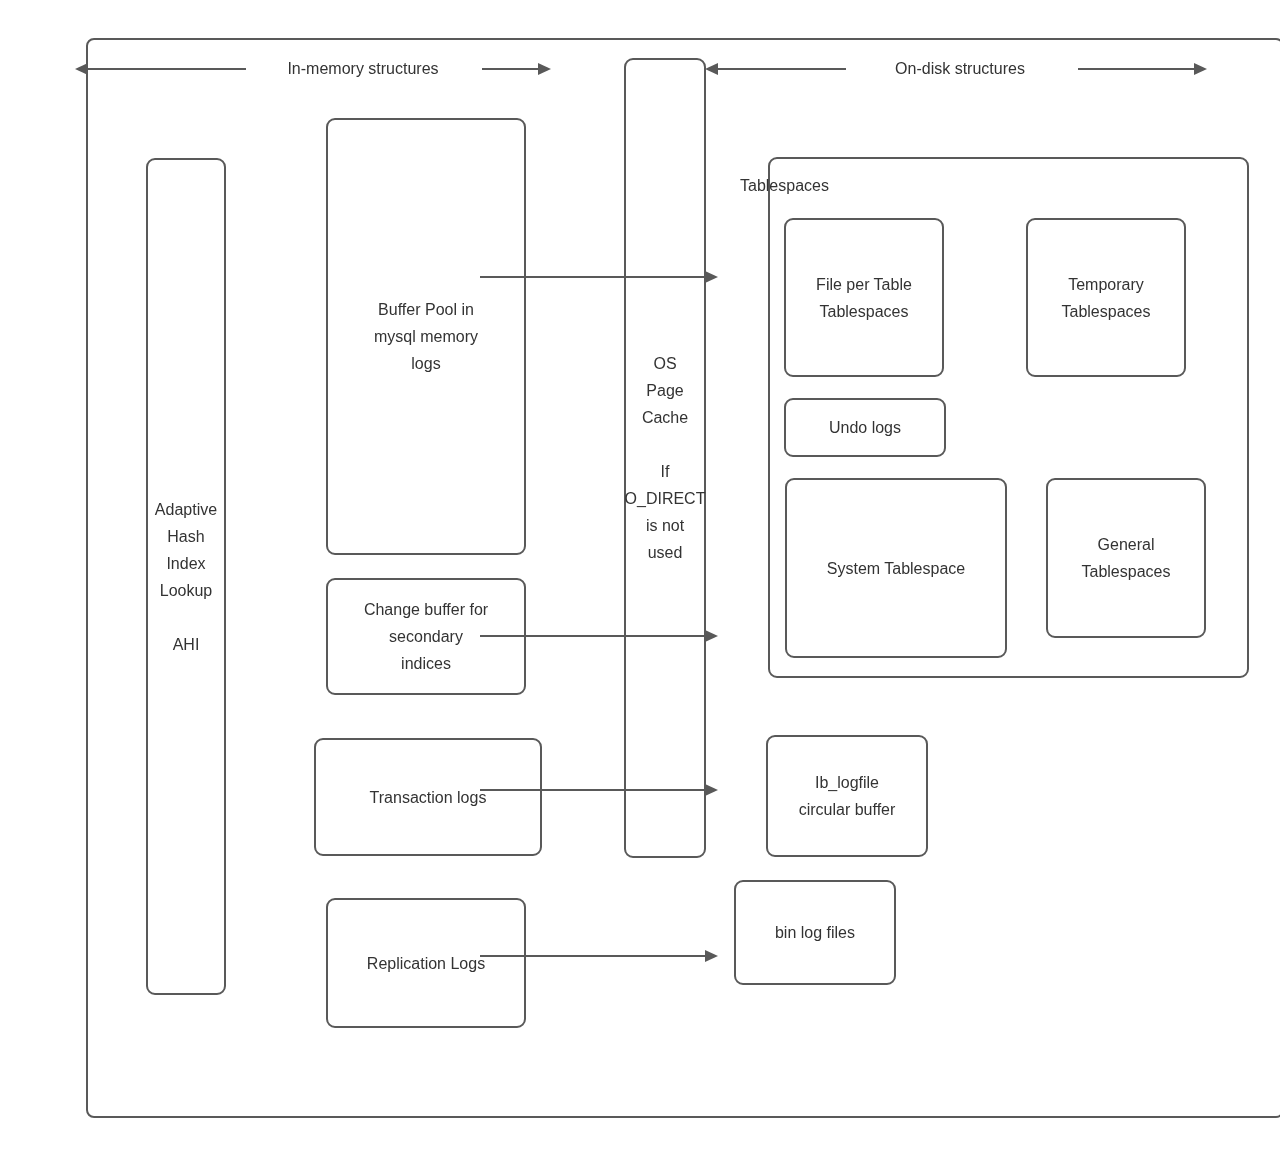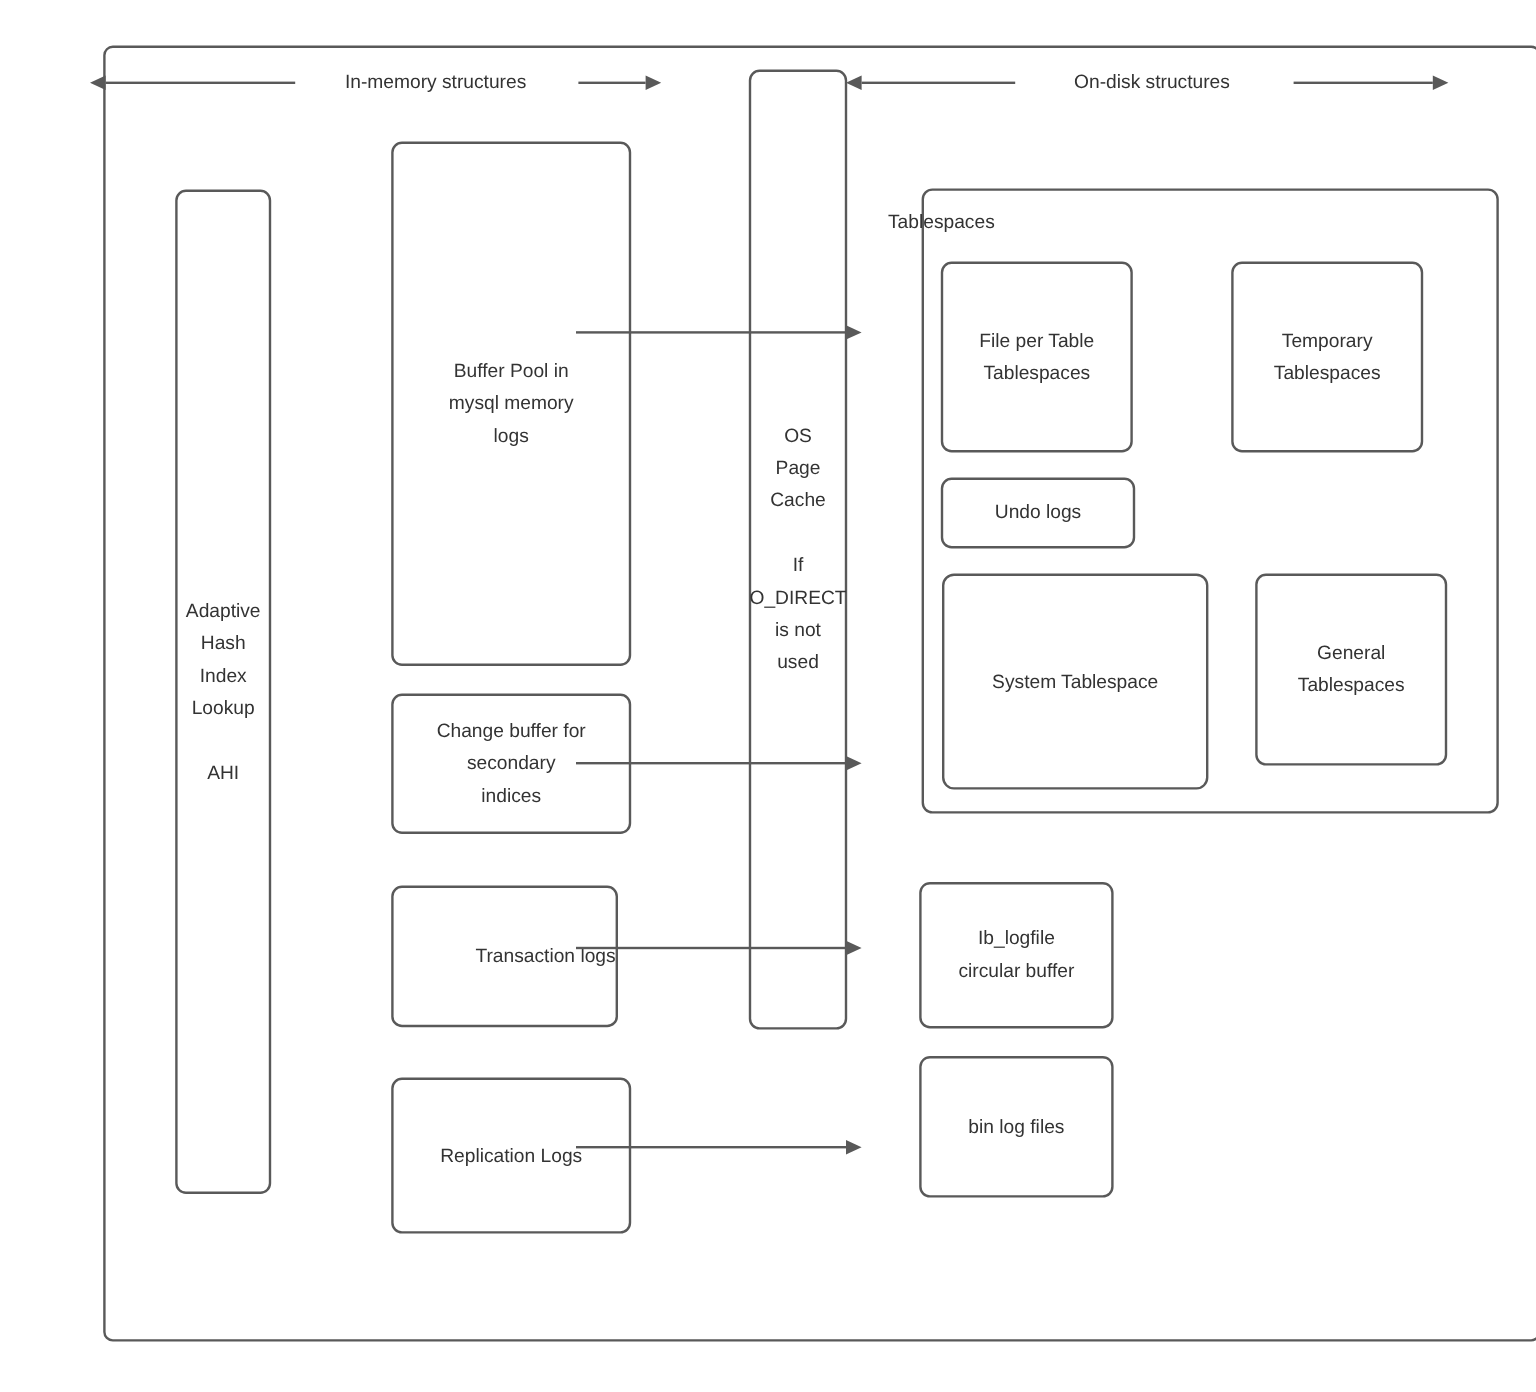--- a/index.html
+++ b/index.html
@@ -96,21 +96,21 @@
 mysql memory
 logs</span>
   </div>
 
   <div class="box" style="left:280px; top:578px; width:200px; height:117px;">
     <span class="txt">Change buffer for
 secondary
 indices</span>
   </div>
 
-  <div class="box" style="left:280px; top:738px; width:189px; height:118px;justify-content:flex-end;">
+  <div class="box" style="left:268px; top:738px; width:228px; height:118px;">
     <span class="txt">Transaction logs</span>
   </div>
 
   <div class="box" style="left:280px; top:898px; width:200px; height:130px;">
     <span class="txt">Replication Logs</span>
   </div>
 
   <div class="box" style="left:578px; top:58px; width:82px; height:800px;">
     <span class="txt txt--wide">OS
 Page
@@ -132,35 +132,35 @@
 
   <div class="box" style="left:980px; top:218px; width:160px; height:159px;">
     <span class="txt">Temporary
 Tablespaces</span>
   </div>
 
   <div class="box" style="left:738px; top:398px; width:162px; height:59px;">
     <span class="txt">Undo logs</span>
   </div>
 
-  <div class="box" style="left:739px; top:478px; width:222px; height:180px;border-radius:10px;">
+  <div class="box" style="left:739px; top:478px; width:222px; height:180px;">
     <span class="txt">System Tablespace</span>
   </div>
 
   <div class="box" style="left:1000px; top:478px; width:160px; height:160px;">
     <span class="txt">General
 Tablespaces</span>
   </div>
 
   <div class="box" style="left:720px; top:735px; width:162px; height:122px;">
     <span class="txt">Ib_logfile
 circular buffer</span>
   </div>
 
-  <div class="box" style="left:720px; top:880px; width:162px; height:118px;">
+  <div class="box" style="left:688px; top:880px; width:162px; height:105px;">
     <span class="txt">bin log files</span>
   </div>
 
   <div class="hline" style="left:480px; top:276px; width:225px;">
     <span class="ah ah--right"></span>
   </div>
 
   <div class="hline" style="left:480px; top:635px; width:225px;">
     <span class="ah ah--right"></span>
   </div>

